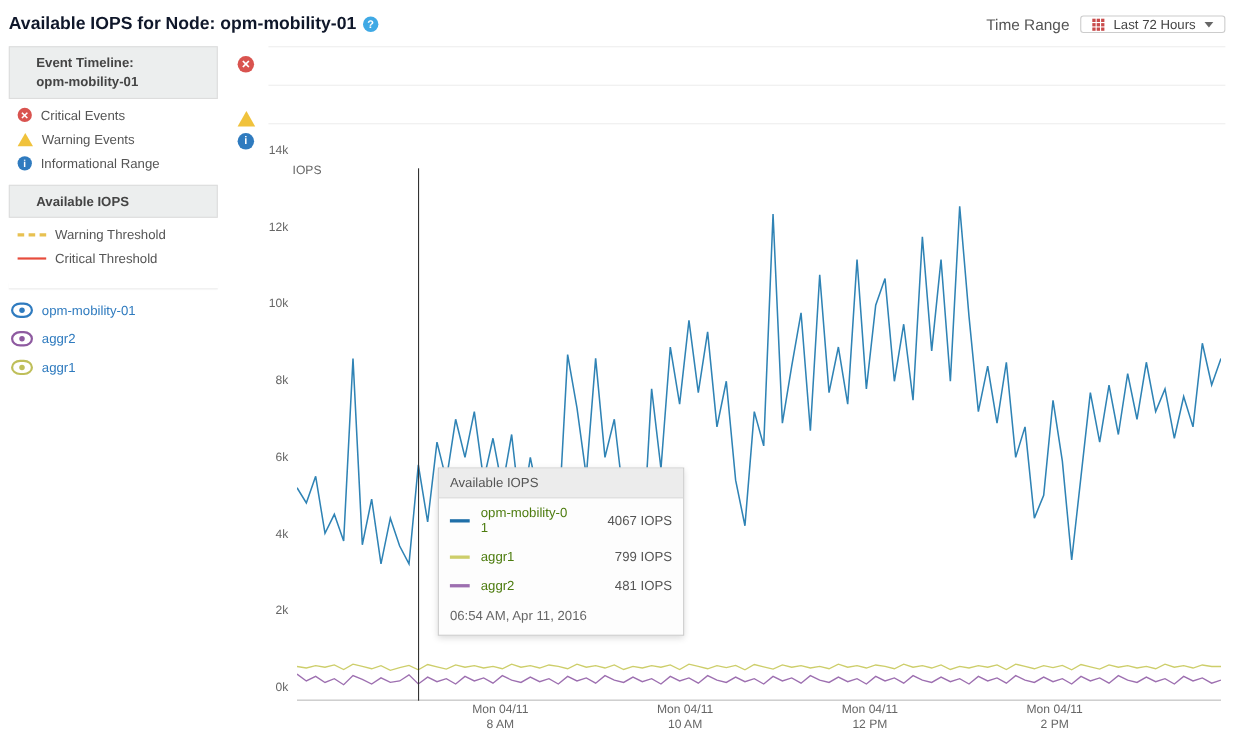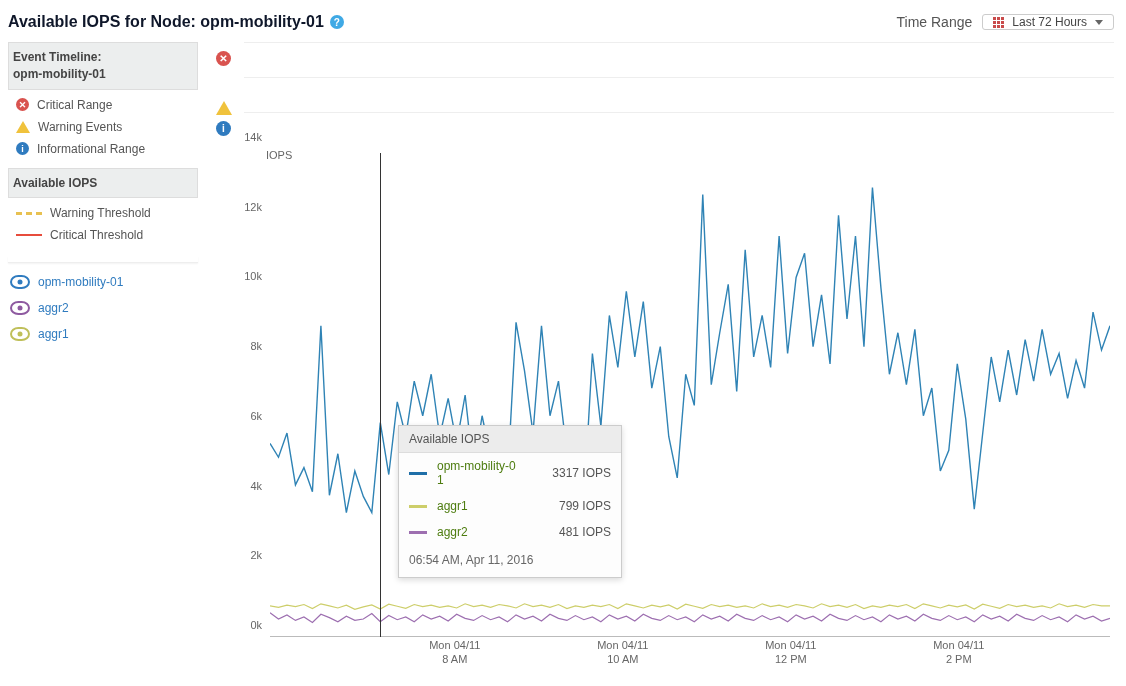--- a/index.html
+++ b/index.html
@@ -9,21 +9,21 @@
   .title{font-size:16px;font-weight:600;color:#0f172a}
   .help-icon{width:14px;height:14px;border-radius:50%;background:#3fa9e5;color:#fff;display:flex;align-items:center;justify-content:center;font-size:10px;font-weight:bold}
   .tr-wrap{display:flex;align-items:flex-end;gap:10px}
   .tr-label{font-size:14px;color:#555}
   .tr-btn{border:1px solid #ccc;border-radius:3px;padding:0 10px;display:flex;align-items:center;gap:8px;font-size:12px;color:#444;background:#fff}
   .cal-icon{display:grid;grid-template-columns:repeat(3,3px);grid-template-rows:repeat(3,3px);gap:1px}
   .cal-icon span{background:#c94b4b;width:3px;height:3px}
   .caret{width:0;height:0;border-left:4px solid transparent;border-right:4px solid transparent;border-top:5px solid #666}
   .body{display:flex;margin-top:6px}
   .sidebar{width:190px;flex:none}
-  .panel-hd{background:#eceeee;border:1px solid #ddd;padding:6px 4px;font-weight:600;font-size:12px;color:#444;line-height:1.4}
+  .panel-hd{background:#eceeee;border:1px solid #ddd;padding:6px 24px;font-weight:600;font-size:12px;color:#444;line-height:1.4}
   .panel-hd.sub{font-weight:700}
   .legend-list{padding:4px 0 8px 6px}
   .legend-row{display:flex;align-items:center;gap:8px;padding:4px 2px;font-size:12px;color:#555}
   .ic-circ{width:13px;height:13px;border-radius:50%;display:flex;align-items:center;justify-content:center;color:#fff;font-size:9px;font-weight:bold}
   .ic-red{background:#d9534f}
   .ic-blue{background:#2f7bbf}
   .ic-tri{width:0;height:0;border-left:7px solid transparent;border-right:7px solid transparent;border-bottom:12px solid #f0c23c}
   .thr-line{width:26px;height:0}
   .thr-crit{border-top:2px solid #e74c3c}
   .thr-warn{border-top:3px dashed #e8c151}
@@ -91,21 +91,21 @@
 
   <div class="body">
     <div class="sidebar">
       <div class="panel-hd">
         <div>Event Timeline:</div>
         <div>opm-mobility-01</div>
       </div>
       <div class="legend-list">
         <div class="legend-row">
           <span class="ic-circ ic-red">✕</span>
-          <span>Critical Range</span>
+          <span>Critical Events</span>
         </div>
         <div class="legend-row">
           <span class="ic-tri"></span>
           <span>Warning Events</span>
         </div>
         <div class="legend-row">
           <span class="ic-circ ic-blue">i</span>
           <span>Informational Range</span>
         </div>
       </div>
@@ -175,21 +175,21 @@
             <div class="x-tick" style="left: 62%;">Mon 04/11<br>12 PM</div>
             <div class="x-tick" style="left: 82%;">Mon 04/11<br>2 PM</div>
           </div>
 
         <div class="tooltip">
           <div class="tooltip-hd">Available IOPS</div>
           <div class="tt-row">
             <span class="sw sw-blue"></span>
             <span class="tt-name" style="white-space:pre-line">opm-mobility-0
 1</span>
-            <span class="tt-val">3317 IOPS</span>
+            <span class="tt-val">4067 IOPS</span>
           </div>
           <div class="tt-row">
             <span class="sw sw-olive"></span>
             <span class="tt-name">aggr1</span>
             <span class="tt-val">799 IOPS</span>
           </div>
           <div class="tt-row">
             <span class="sw sw-purple"></span>
             <span class="tt-name">aggr2</span>
             <span class="tt-val">481 IOPS</span>

